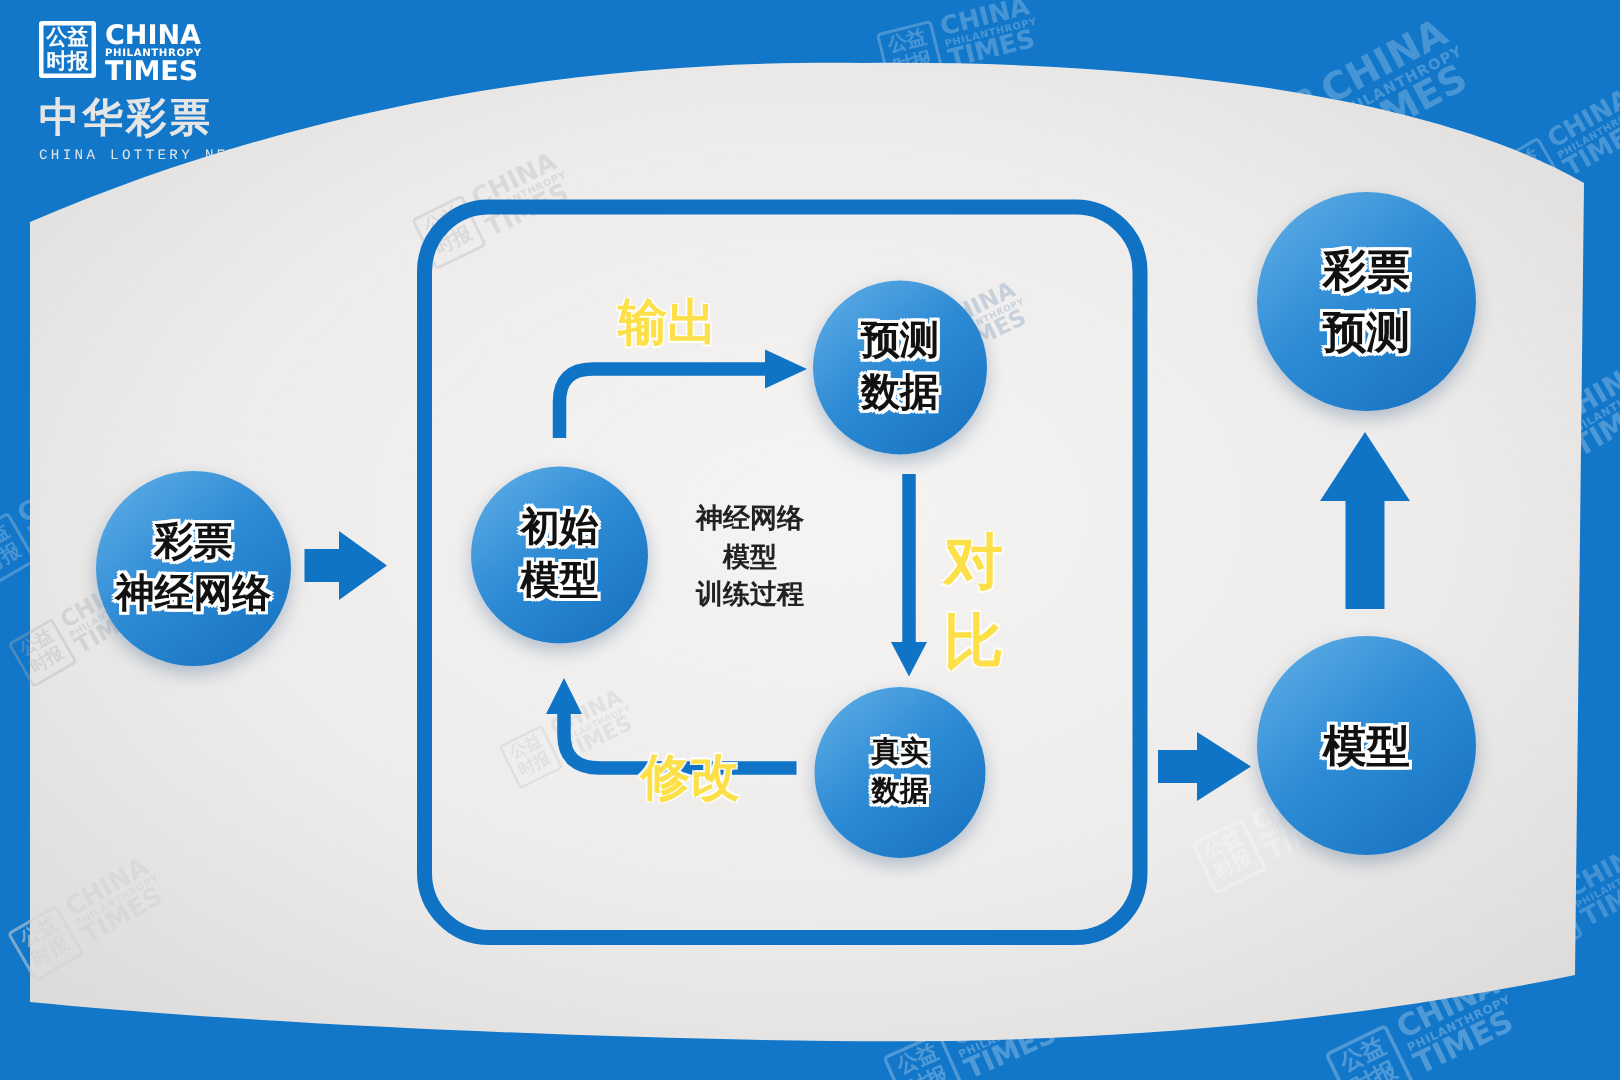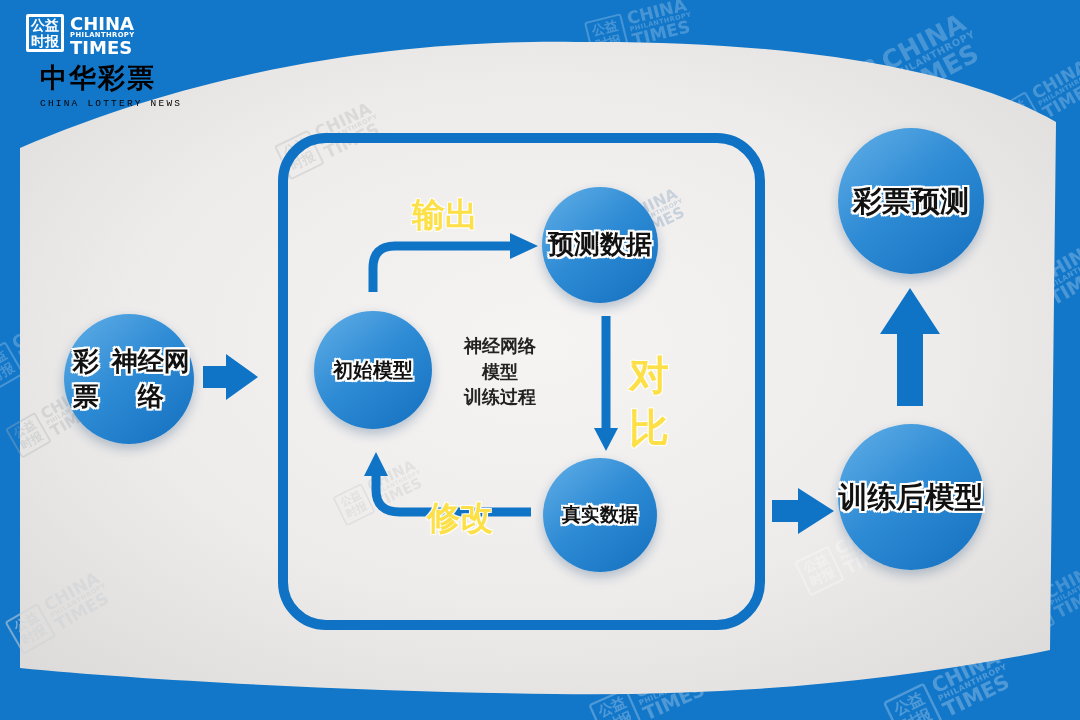--- a/index.html
+++ b/index.html
@@ -28,38 +28,38 @@
   
   .logo-cpt{position:absolute;left:26px;top:14px;display:flex;gap:6px;color:#fff;}
   .cpt-seal{
     width:38px;height:38px;border:3px solid #fff;border-radius:2px;box-sizing:border-box;
     display:flex;flex-direction:column;align-items:center;justify-content:center;
     font-size:14px;font-weight:bold;line-height:1.15;
   }
   .cpt-en{display:flex;flex-direction:column;font-weight:bold;line-height:.95;margin-top:1px;}
   .cpt-en .big{font-size:18px;}
   .cpt-en .small{font-size:6.8px;letter-spacing:.4px;}
-  .logo-lottery{position:absolute;left:40px;top:60px;color:#000000;}
+  .logo-lottery{position:absolute;left:26px;top:60px;color:#e5e5e5;}
   .lottery-cn{font-size:27px;font-weight:bold;letter-spacing:2px;}
   .lottery-en{font-size:9.5px;letter-spacing:2.2px;margin-top:2px;font-family:Liberation Mono, monospace;}
 
   
   .node{
     position:absolute;border-radius:50%;
     background:linear-gradient(140deg,#63b0e7 0%,#2d8ad4 48%,#1470bf 100%);
     box-shadow:0 5px 12px rgba(15,60,110,.28);
-    display:flex;flex-direction:row;align-items:center;justify-content:center;
+    display:flex;flex-direction:column;align-items:center;justify-content:center;
     color:#111;font-weight:bold;text-align:center;
   }
   .node span{
     text-shadow:-2px -2px 0 #fff,2px -2px 0 #fff,-2px 2px 0 #fff,2px 2px 0 #fff,
                 -2px 0 0 #fff,2px 0 0 #fff,0 -2px 0 #fff,0 2px 0 #fff;
   }
   .node-history{left:64px;top:314px;width:130px;height:130px;font-size:26px;line-height:1.35;}
-  .node-initial{left:314px;top:311px;width:118px;height:118px;font-size:20px;line-height:1.35;align-items:center;}
+  .node-initial{left:314px;top:311px;width:118px;height:118px;font-size:26px;line-height:1.35;align-items:center;}
   .node-predicted{left:542px;top:187px;width:116px;height:116px;font-size:26px;line-height:1.35;}
   .node-real{left:543px;top:458px;width:114px;height:114px;font-size:19px;line-height:1.35;}
   .node-trained{left:838px;top:424px;width:146px;height:146px;font-size:29px;line-height:1.4;}
   .node-prediction{left:838px;top:128px;width:146px;height:146px;font-size:29px;line-height:1.4;}
 
   
   .loop-box{
     position:absolute;left:278px;top:133px;width:487px;height:497px;box-sizing:border-box;
     border:10px solid #0f72c4;border-radius:48px;
   }
@@ -290,21 +290,20 @@
   </div>
   <div class="node node-predicted z4">
     <span>预测</span>
     <span>数据</span>
   </div>
   <div class="node node-real z4">
     <span>真实</span>
     <span>数据</span>
   </div>
   <div class="node node-trained z4">
-    <span>训练后</span>
     <span>模型</span>
   </div>
   <div class="node node-prediction z4">
     <span>彩票</span>
     <span>预测</span>
   </div>
 
   <div class="process-title z5">
     <div>神经网络</div>
     <div>模型</div>

